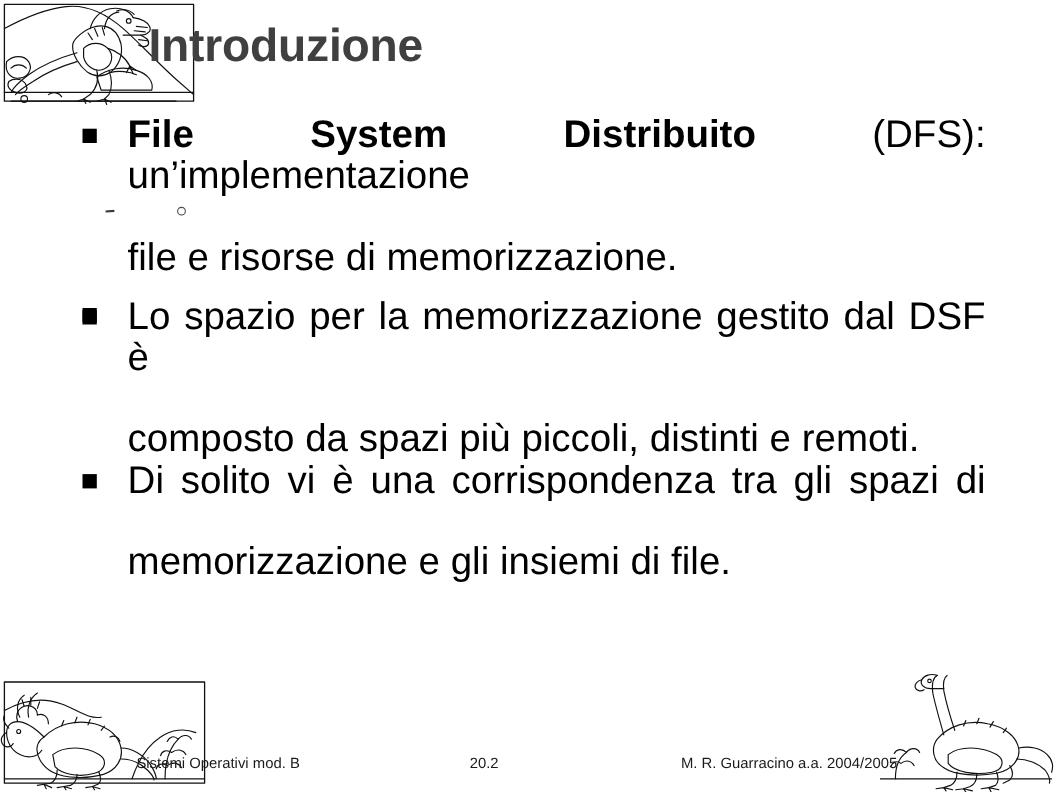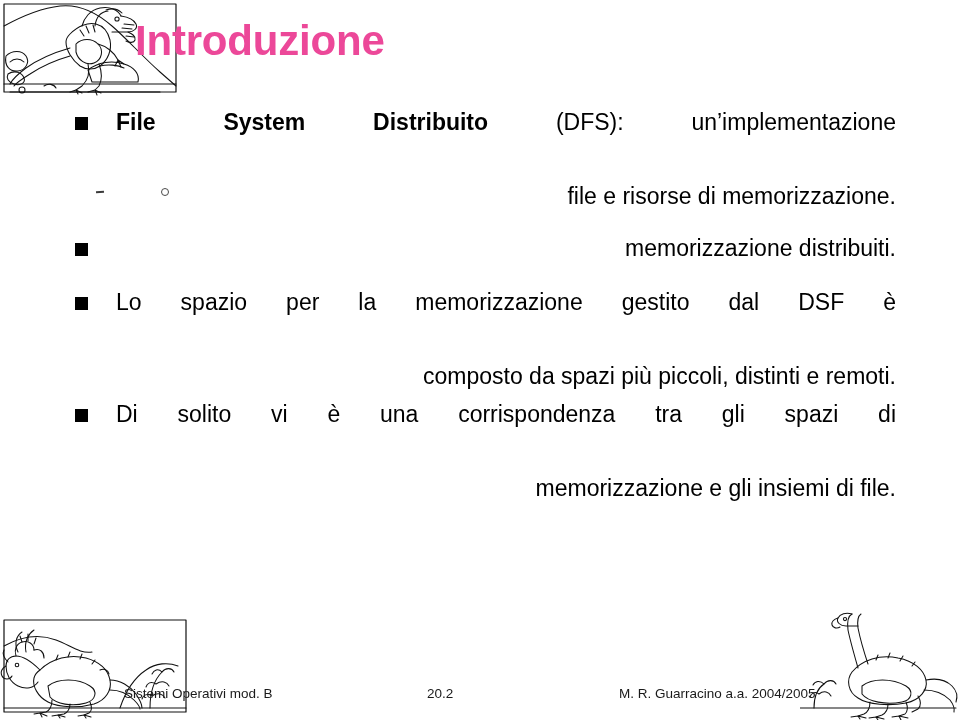--- a/index.html
+++ b/index.html
@@ -48,57 +48,57 @@
 
   
   .title {
     position: absolute;
     left: 135px;
     top: 18px;
     font-size: 42px;
     font-weight: bold;
     letter-spacing: -0.2px;
     line-height: 1.08;
-    color: #ec4899;
+    color: #404040;
     white-space: nowrap;
   }
 
   
   .body-area {
     position: absolute;
     left: 66px;
     top: 104px;
     width: 830px;
   }
   .bullet {
     position: relative;
     margin: 0 0 6px 0;
     padding-left: 50px;
-    font-size: 23px;
+    font-size: 35px;
     line-height: 37px;
     text-align: justify;
     text-justify: inter-word;
     color: #000000;
   }
   .bullet .marker {
     position: absolute;
     left: 9px;
     top: 13px;
     width: 13px;
     height: 13px;
     background: #000000;
     display: block;
   }
   .bullet .line {
     display: block;
     text-align: justify;
     text-justify: inter-word;
   }
   .bullet .line.last {
-    text-align: right;
+    text-align: left;
   }
   
   .bullet .line::after {
     content: "";
     display: inline-block;
     width: 100%;
     height: 0;
   }
   .bullet .line.last::after {
     content: none;
@@ -225,21 +225,20 @@
   <div class="body-area">
 
     <div class="bullet gap-1">
       <span class="marker"></span>
       <span class="line"><span class="b-strong">File  System  Distribuito</span><span>  (DFS):  un’implementazione</span></span>
       <span class="line last">file e risorse di memorizzazione.</span>
     </div>
 
     <div class="bullet gap-2">
       <span class="marker"></span>
-      <span class="line last">memorizzazione distribuiti.</span>
     </div>
 
     <div class="bullet gap-3">
       <span class="marker"></span>
       <span class="line">Lo spazio per la memorizzazione gestito dal DSF è</span>
       <span class="line last">composto da spazi più piccoli, distinti e remoti.</span>
     </div>
 
     <div class="bullet">
       <span class="marker"></span>

